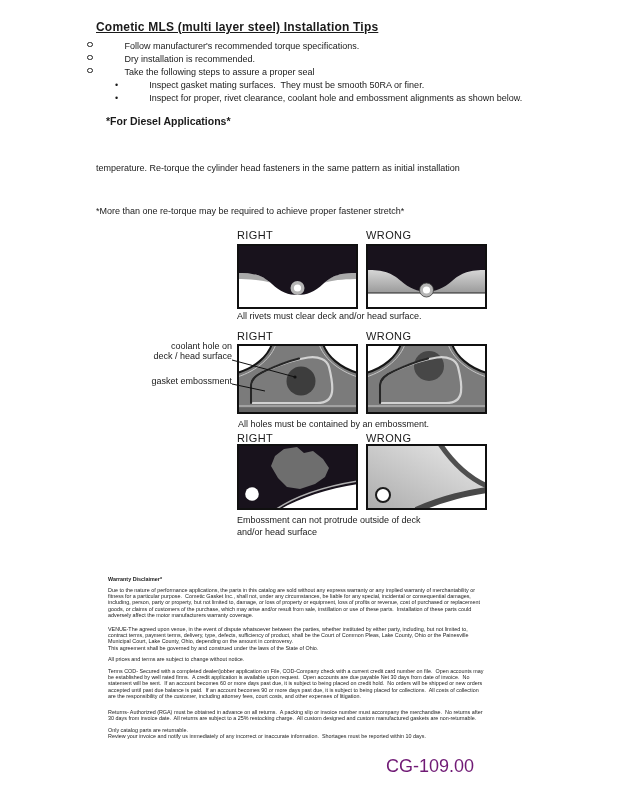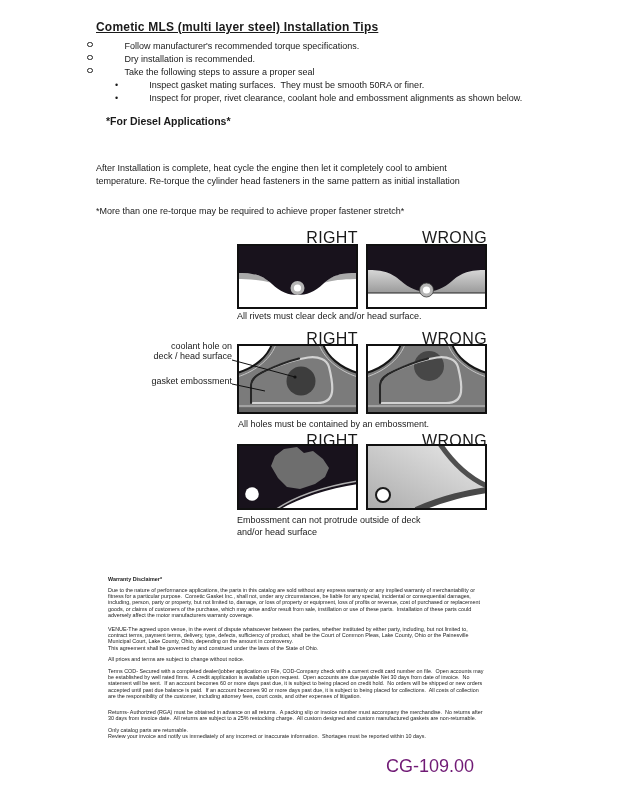--- a/index.html
+++ b/index.html
@@ -21,21 +21,21 @@
   }
   .sub{margin-left:28px;}
   .dot{margin-right:3px;font-size:9px;}
 
   .diesel-heading{position:absolute;left:96px;top:115px;font-size:10.5px;font-weight:bold;margin-left:10px;}
   .para{position:absolute;left:96px;font-size:9px;line-height:13px;width:430px;}
   .p1{top:132px;}
   .p2{top:162px;}
   .note{position:absolute;left:96px;top:206px;font-size:9px;}
 
-  .rw-label{position:absolute;width:121px;text-align:right;font-size:16px;letter-spacing:.4px;}
+  .rw-label{position:absolute;width:121px;text-align:left;font-size:11px;letter-spacing:.4px;}
   .colL{left:237px;} .colR{left:366px;}
   .row1-lbl{top:229px;} .row2-lbl{top:330px;} .row3-lbl{top:432px;}
   .dimg{position:absolute;width:121px;}
   .dimg svg{display:block;width:121px;}
   .row1-img{top:244px;height:65px;}
   .row2-img{top:344px;height:70px;}
   .row3-img{top:444px;height:66px;}
   .caption{position:absolute;font-size:9px;line-height:11.5px;}
   .cap1{left:237px;top:311px;}
   .cap2{left:238px;top:419px;}
@@ -80,21 +80,20 @@
     <div class="b-row sub">
       <span class="dot">•</span>
       <span data-bind="page.sub_bullets.1">Inspect for proper, rivet clearance, coolant hole and embossment alignments as shown below.</span>
     </div>
   </div>
 
   <div class="diesel-heading" data-bind="page.diesel.heading">*For Diesel Applications*</div>
 
 
   <div class="para p2">
-    <div data-bind="page.diesel.para2.0">After Installation is complete, heat cycle the engine then let it completely cool to ambient</div>
     <div data-bind="page.diesel.para2.1">temperature. Re-torque the cylinder head fasteners in the same pattern as initial installation</div>
   </div>
 
   <div class="note" data-bind="page.diesel.note">*More than one re-torque may be required to achieve proper fastener stretch*</div>
 
   <div class="rw-label colL row1-lbl" data-bind="page.diagrams.right_label">RIGHT</div>
   <div class="rw-label colR row1-lbl" data-bind="page.diagrams.wrong_label">WRONG</div>
 
   <div class="dimg colL row1-img">
     <svg viewBox="0 0 121 65">

